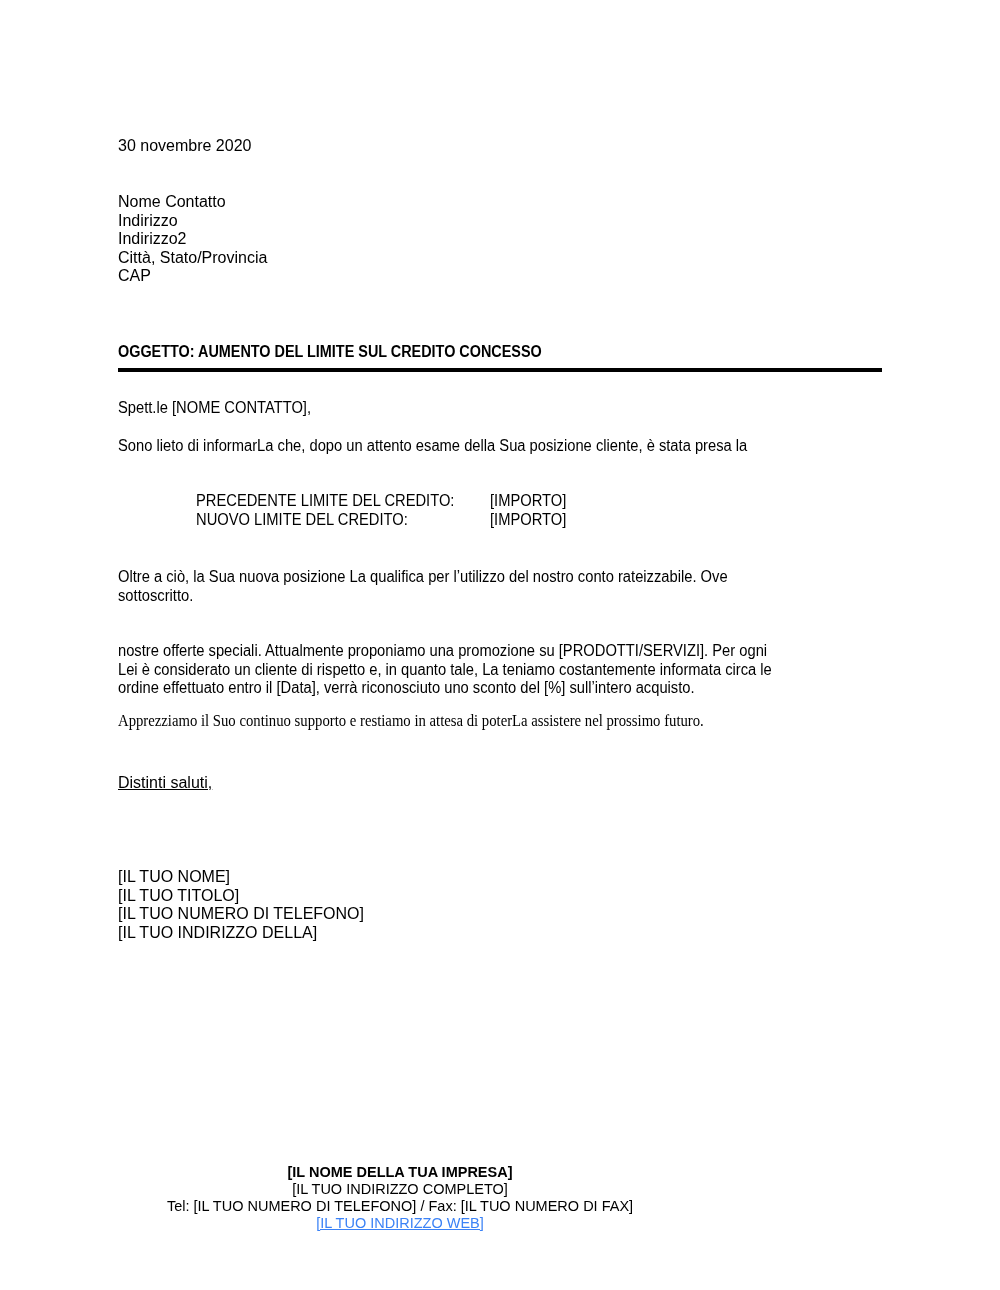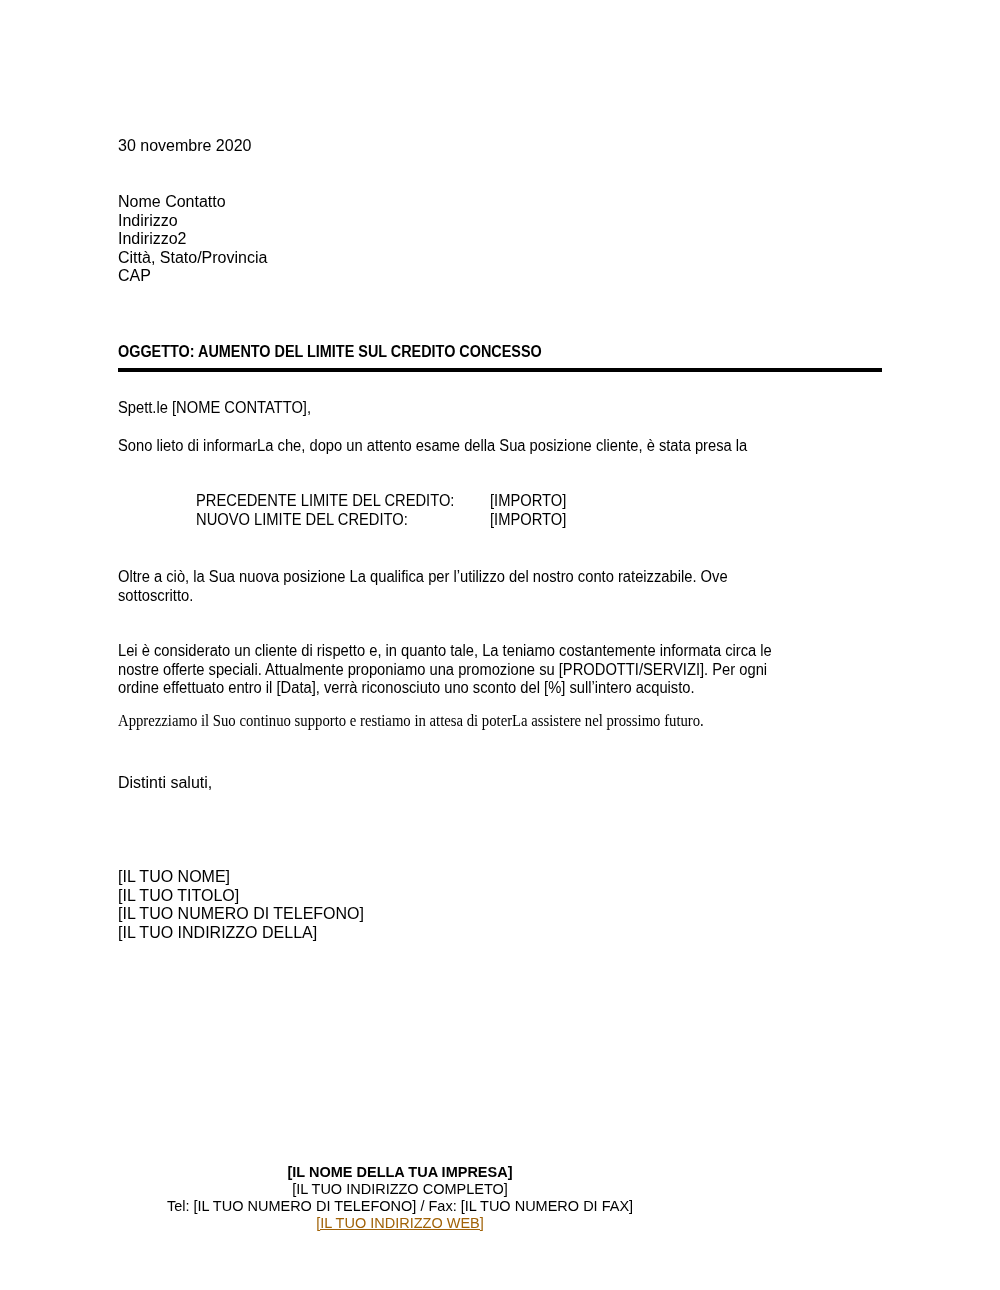--- a/index.html
+++ b/index.html
@@ -46,34 +46,34 @@
   #credit-table td {
     padding: 0;
     line-height: 18.5px;
     white-space: nowrap;
     vertical-align: top;
   }
   #credit-table td.lbl { width: 294px; }
   #para2 { top: 568px; }
   #para3 { top: 642px; }
   #para4 { top: 712px; font-family: Liberation Serif, serif; }
-  #closing { top: 774px; }
+  #closing { top: 774px; text-decoration: underline; }
   #signature { top: 868px; }
   #footer {
     position: absolute;
     left: 0;
     top: 1164px;
     width: 800px;
     text-align: center;
     font-size: 14.5px;
     line-height: 17px;
   }
   #footer .company { font-weight: bold; }
   #footer a {
-    color: #a16207;
+    color: #3b82f6;
   }
 </style>
 </head>
 <body>
 
 <div id="date" class="abs">
   <span class="line">30 novembre 2020</span>
 </div>
 
 <div id="recipient" class="abs">
@@ -109,22 +109,22 @@
   </tr>
 </tbody>
   </table>
 
 <div id="para2" class="abs">
   <span class="line"><span class="cond" style="transform: scaleX(0.92);">Oltre a ciò, la Sua nuova posizione La qualifica per l’utilizzo del nostro conto rateizzabile. Ove</span></span>
   <span class="line"><span class="cond" style="transform: scaleX(0.92);">sottoscritto.</span></span>
 </div>
 
 <div id="para3" class="abs">
+  <span class="line"><span class="cond" style="transform: scaleX(0.92);">nostre offerte speciali. Attualmente proponiamo una promozione su [PRODOTTI/SERVIZI]. Per ogni</span></span>
   <span class="line"><span class="cond" style="transform: scaleX(0.92);">Lei è considerato un cliente di rispetto e, in quanto tale, La teniamo costantemente informata circa le</span></span>
-  <span class="line"><span class="cond" style="transform: scaleX(0.92);">nostre offerte speciali. Attualmente proponiamo una promozione su [PRODOTTI/SERVIZI]. Per ogni</span></span>
   <span class="line"><span class="cond" style="transform: scaleX(0.92);">ordine effettuato entro il [Data], verrà riconosciuto uno sconto del [%] sull’intero acquisto.</span></span>
 </div>
 
 <div id="para4" class="abs">
   <span class="line"><span class="cond" style="transform: scaleX(0.92);">Apprezziamo il Suo continuo supporto e restiamo in attesa di poterLa assistere nel prossimo futuro.</span></span>
 </div>
 
 <div id="closing" class="abs">
   <span class="line">Distinti saluti,</span>
 </div>

